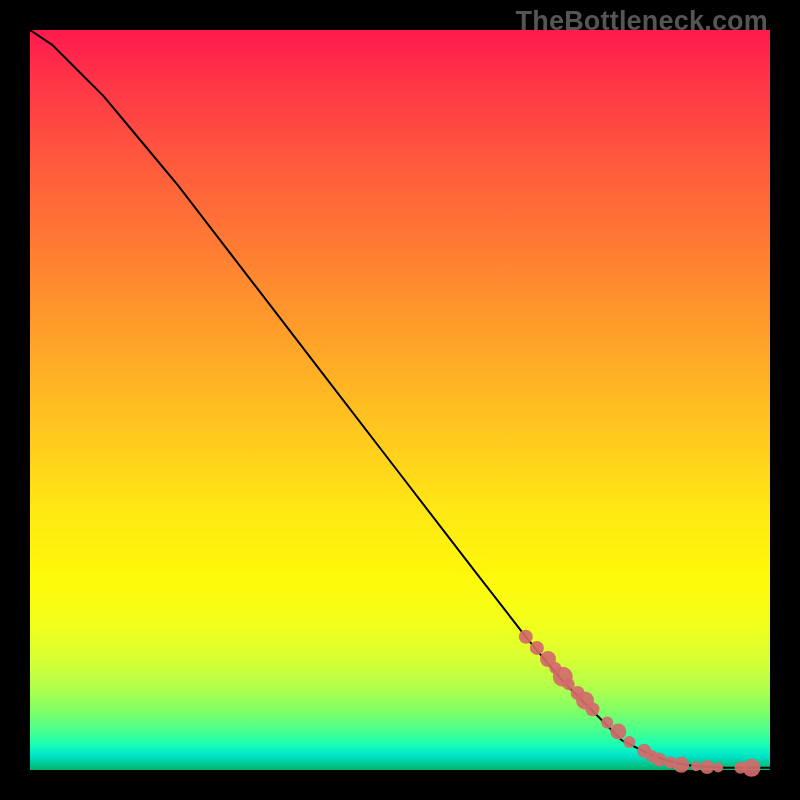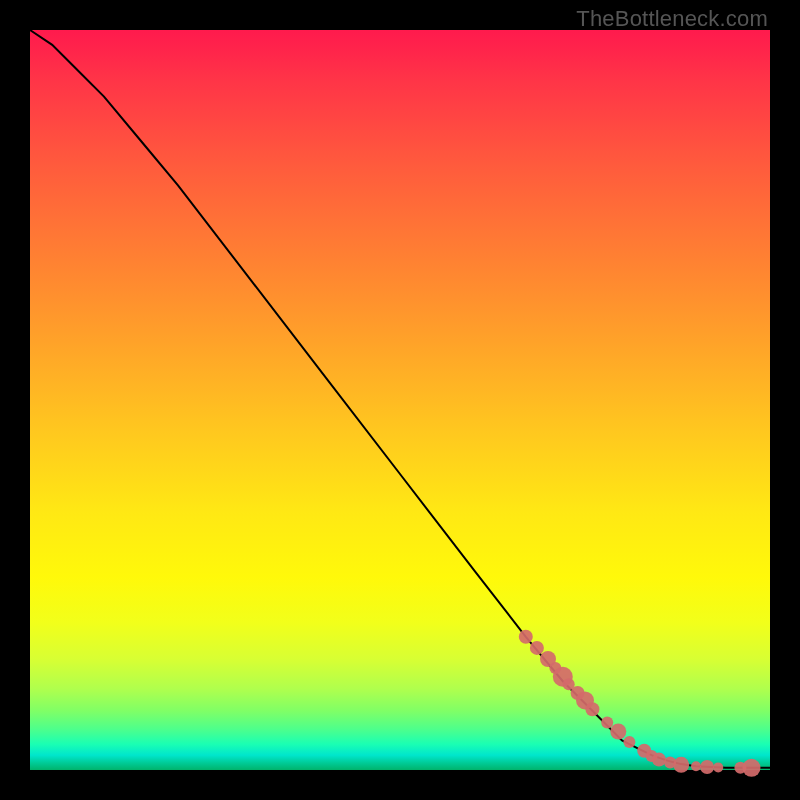--- a/index.html
+++ b/index.html
@@ -40,22 +40,22 @@
       #00cc99 99%,
       #00b36b 100%
     );
   }
 
   .watermark {
     position: absolute;
     top: 6px;
     right: 32px;
     color: #555;
-    font-size: 22px;
-    font-weight: 400;
+    font-size: 27px;
+    font-weight: 700;
     letter-spacing: 0.2px;
   }
 
   svg.curve {
     position: absolute;
     left: 0; top: 0;
     width: 740px; height: 740px;
     overflow: visible;
   }
   .trace { fill: none; stroke: #000; stroke-width: 2; }

